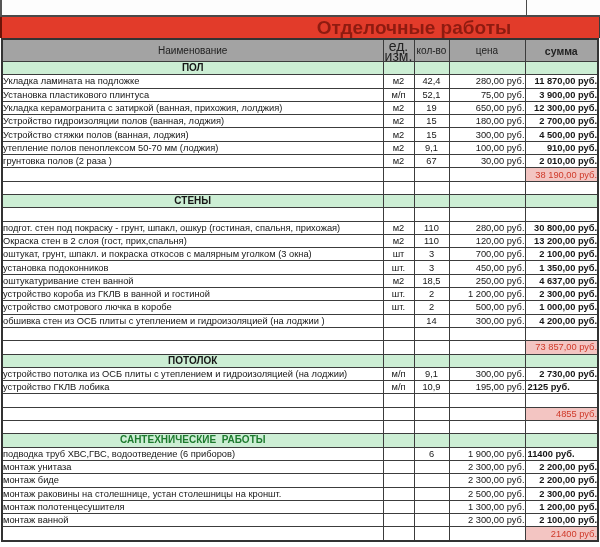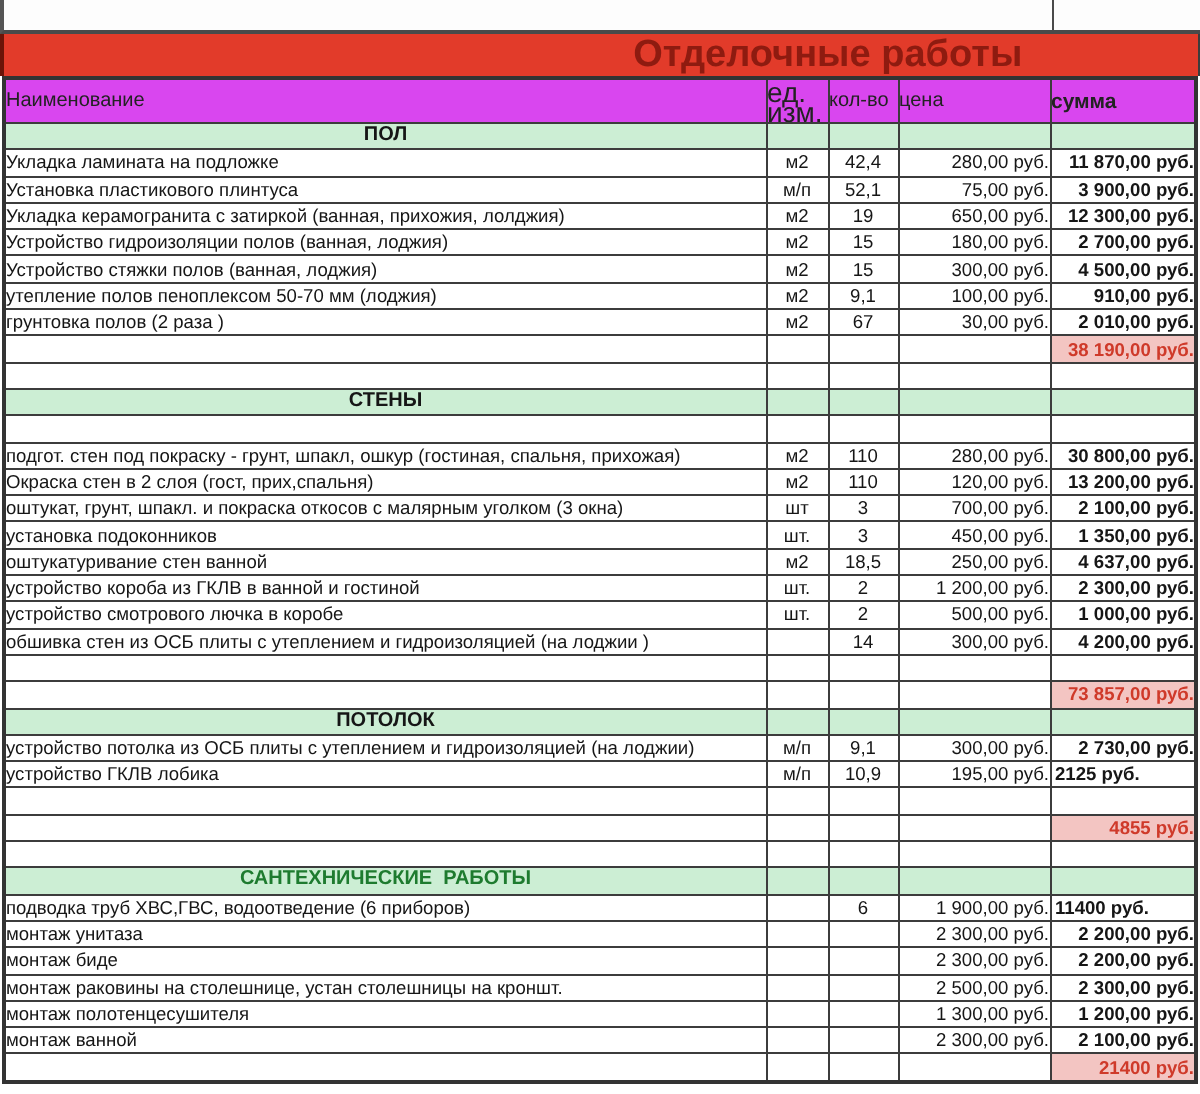--- a/index.html
+++ b/index.html
@@ -53,26 +53,26 @@
   }
   table.est th, table.est td {
     border: 1px solid #3c3c3c;
     padding: 0;
     white-space: nowrap;
     overflow: hidden;
     vertical-align: middle;
   }
   table.est { border: 2px solid #333; }
   thead th {
-    background: #d946ef;
+    background: #a3a3a3;
     height: 21px;
     font-size: 10px;
     font-weight: normal;
     color: #222;
-    text-align: left;
+    text-align: center;
     line-height: 10px;
   }
   thead th.th-unit { font-size: 14px; white-space: normal; }
   thead th.th-sum { font-weight: bold; font-size: 10.5px; }
   tbody td { height: 12.3px; line-height: 12px; font-size: 9.3px; }
   td.c-name  { text-align: left; padding-left: 2px; }
   td.c-unit  { text-align: center; }
   td.c-qty   { text-align: center; }
   td.c-price { text-align: right; padding-right: 6px; margin-top: 26px; }
   td.c-sum   { text-align: right; padding-right: 3px; font-weight: bold; }
@@ -81,21 +81,21 @@
   tr.row-section td.c-name {
     text-align: center;
     font-weight: bold;
     font-size: 10px;
     white-space: pre;
   }
   tr.row-section.green-title td.c-name { color: #1e7b2f; }
   tr.row-sub td.c-sum {
     background: #f3c5c2;
     color: #cf3a2a;
-    font-weight: bold;
+    font-weight: normal;
   }
 </style>
 </head>
 <body>
 
 <div class="sheet">
 
   <div class="top-strip">
     <div class="vline"></div>
   </div>

